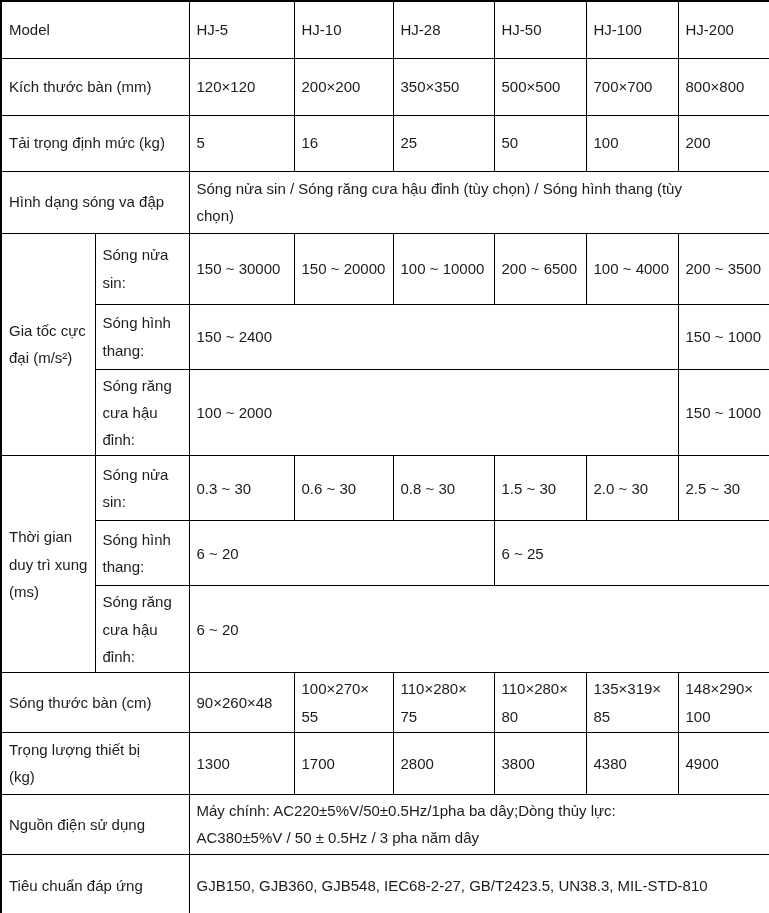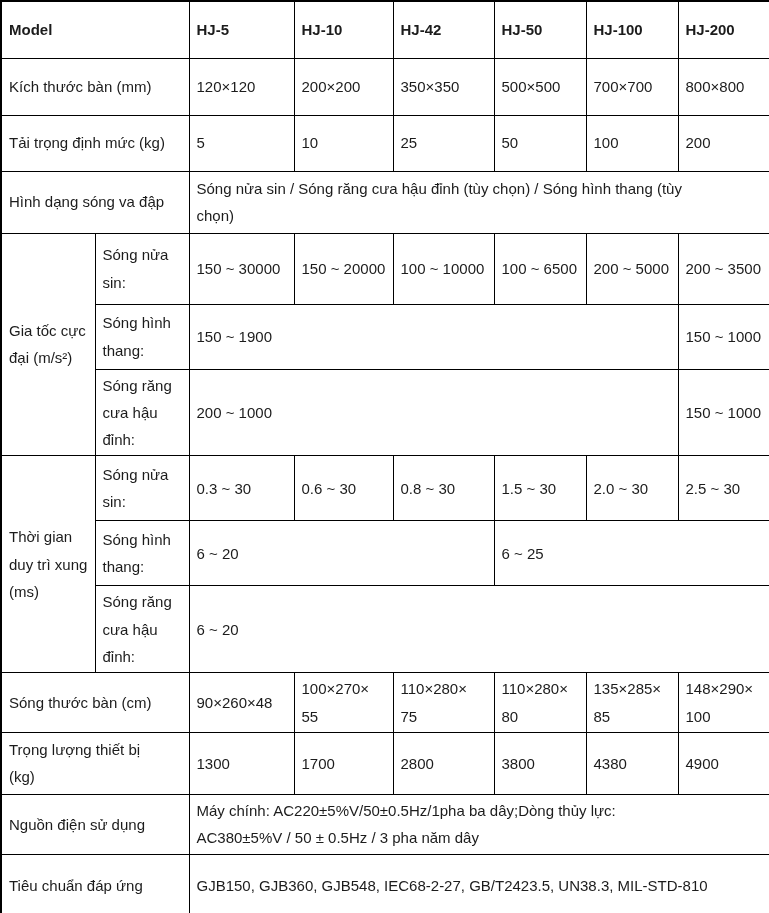--- a/index.html
+++ b/index.html
@@ -19,21 +19,21 @@
     border: 1px solid #000000;
     font-size: 15px;
     font-weight: normal;
     text-align: left;
     vertical-align: middle;
     padding: 2px 3px 2px 7px;
     line-height: 1.82;
     white-space: pre-line;
     overflow: hidden;
   }
-  .spec-table th { font-weight: bold; }
+  .spec-table th { font-weight: normal; }
   tr.r1  { height: 57px; }
   tr.r2  { height: 57px; margin-left: 32px; }
   tr.r3  { height: 56px; }
   tr.r4  { height: 62px; }
   tr.r5  { height: 71px; }
   tr.r6  { height: 65px; }
   tr.r7  { height: 86px; }
   tr.r8  { height: 65px; }
   tr.r9  { height: 65px; }
   tr.r10 { height: 87px; }
@@ -55,72 +55,72 @@
       <col style="width:92px">
       <col style="width:92px">
       <col style="width:92px">
   </colgroup>
 
   <tbody>
       <tr class="r1">
     <th colspan="2">Model</th>
     <th>HJ-5</th>
     <th>HJ-10</th>
-    <th>HJ-42</th>
+    <th>HJ-28</th>
     <th>HJ-50</th>
     <th>HJ-100</th>
     <th>HJ-200</th>
   </tr>
 
   <tr class="r2">
     <td colspan="2">Kích thước bàn (mm)</td>
     <td>120×120</td>
     <td>200×200</td>
     <td>350×350</td>
     <td>500×500</td>
     <td>700×700</td>
     <td>800×800</td>
   </tr>
 
   <tr class="r3">
     <td colspan="2">Tải trọng định mức (kg)</td>
     <td>5</td>
-    <td>10</td>
+    <td>16</td>
     <td>25</td>
     <td>50</td>
     <td>100</td>
     <td>200</td>
   </tr>
 
   <tr class="r4">
     <td colspan="2">Hình dạng sóng va đập</td>
     <td colspan="6">Sóng nửa sin / Sóng răng cưa hậu đỉnh (tùy chọn) / Sóng hình thang (tùy
 chọn)</td>
   </tr>
 
   <tr class="r5">
     <td rowspan="3">Gia tốc cực đại (m/s²)</td>
     <td>Sóng nửa sin:</td>
     <td>150 ~ 30000</td>
     <td>150 ~ 20000</td>
     <td>100 ~ 10000</td>
-    <td>100 ~ 6500</td>
-    <td>200 ~ 5000</td>
+    <td>200 ~ 6500</td>
+    <td>100 ~ 4000</td>
     <td>200 ~ 3500</td>
   </tr>
 
   <tr class="r6">
     <td>Sóng hình thang:</td>
-    <td colspan="5">150 ~ 1900</td>
+    <td colspan="5">150 ~ 2400</td>
     <td>150 ~ 1000</td>
   </tr>
 
   <tr class="r7">
     <td>Sóng răng cưa hậu đỉnh:</td>
-    <td colspan="5">200 ~ 1000</td>
+    <td colspan="5">100 ~ 2000</td>
     <td>150 ~ 1000</td>
   </tr>
 
   <tr class="r8">
     <td rowspan="3">Thời gian duy trì xung (ms)</td>
     <td>Sóng nửa sin:</td>
     <td>0.3 ~ 30</td>
     <td>0.6 ~ 30</td>
     <td>0.8 ~ 30</td>
     <td>1.5 ~ 30</td>
@@ -141,21 +141,21 @@
 
   <tr class="r11">
     <td colspan="2">Sóng thước bàn (cm)</td>
     <td>90×260×48</td>
     <td>100×270×
 55</td>
     <td>110×280×
 75</td>
     <td>110×280×
 80</td>
-    <td>135×285×
+    <td>135×319×
 85</td>
     <td>148×290×
 100</td>
   </tr>
 
   <tr class="r12">
     <td colspan="2">Trọng lượng thiết bị
 (kg)</td>
     <td>1300</td>
     <td>1700</td>

